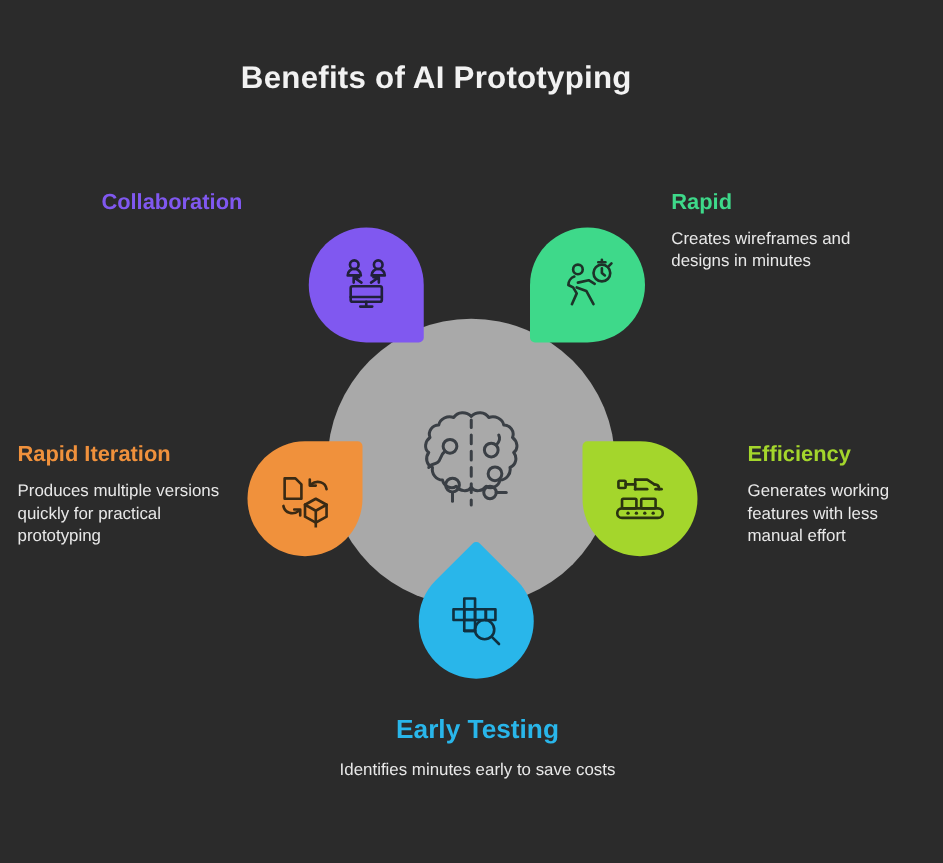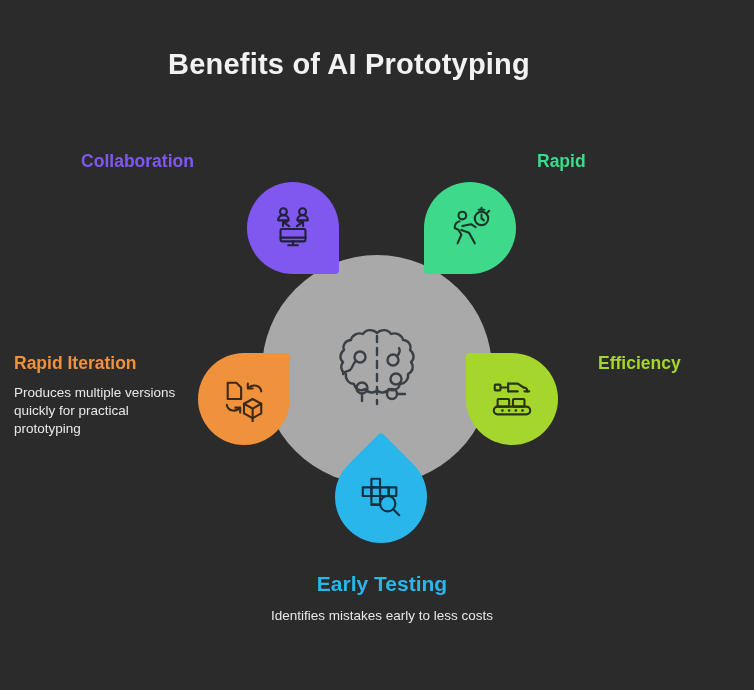--- a/index.html
+++ b/index.html
@@ -14,21 +14,21 @@
     overflow: hidden;
     position: relative;
   }
   #page-title {
     position: absolute;
     top: 48px;
     left: 0;
     width: 698px;
     text-align: center;
     color: #f2f2f2;
-    font-size: 29px;
+    font-size: 25px;
     font-weight: bold;
     letter-spacing: 0.2px;
   }
   .diagram {
     position: absolute;
     left: 0;
     top: 0;
     width: 754px;
     height: 690px;
   }
@@ -221,27 +221,29 @@
   </div>
 
 </div>
 
 <div class="txt" id="txt-collaboration">
   <span class="heading" style="color:#8058f0;">Collaboration</span>
 </div>
 
 <div class="txt" id="txt-speed">
   <span class="heading" style="color:#3ed98a;">Rapid</span>
+  <span class="body">Creates wireframes and designs in minutes</span>
 </div>
 
 <div class="txt" id="txt-rapid">
   <span class="heading" style="color:#f0913c;">Rapid Iteration</span>
   <span class="body">Produces multiple versions quickly for practical prototyping</span>
 </div>
 
 <div class="txt" id="txt-efficiency">
   <span class="heading" style="color:#a4d62c;">Efficiency</span>
+  <span class="body">Generates working features with less manual effort</span>
 </div>
 
 <div class="txt" id="txt-early">
   <span class="heading" style="color:#29b6ea; font-size:21px;">Early Testing</span>
-  <span class="body">Identifies mistakes early to less costs</span>
+  <span class="body">Identifies minutes early to save costs</span>
 </div>
 
 </body></html>

